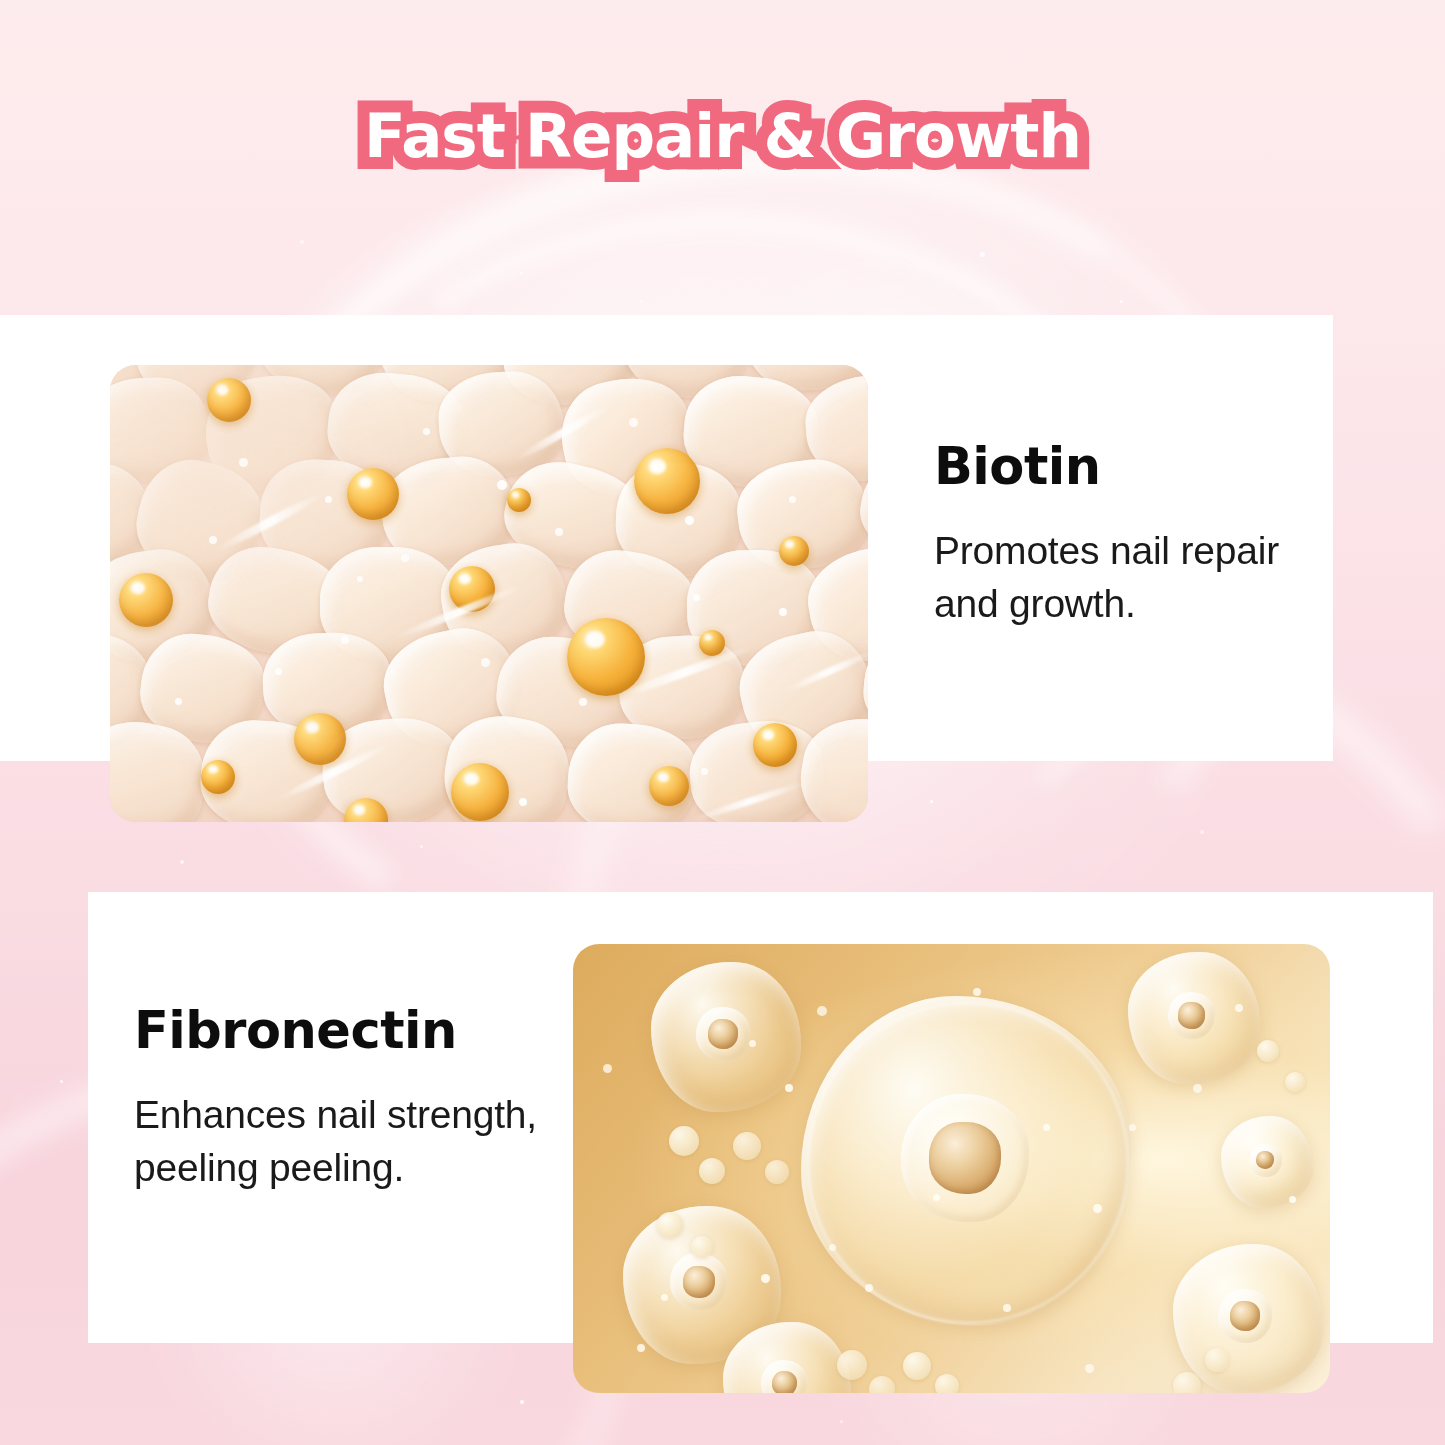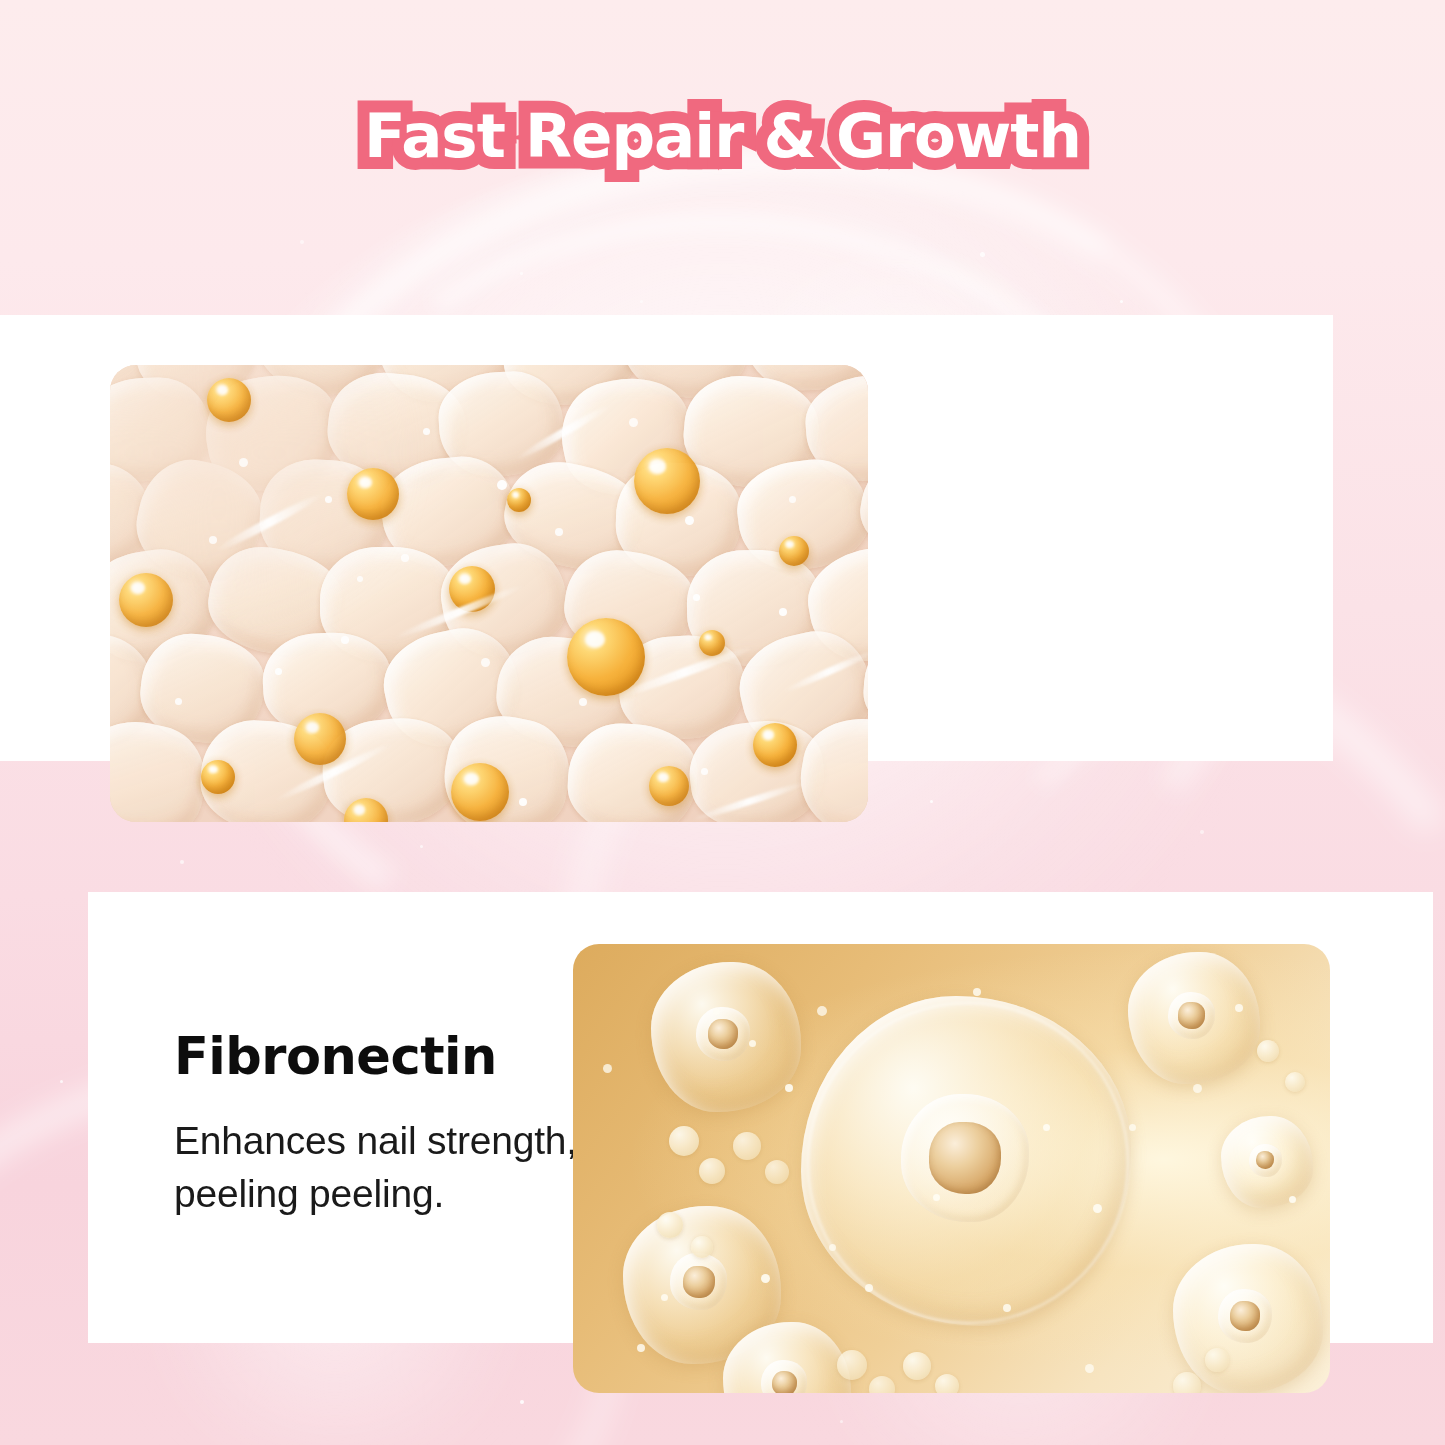--- a/index.html
+++ b/index.html
@@ -74,21 +74,21 @@
     text-shadow:0 0 0 #f0697f;
   }
 
   
   .card{position:absolute;background:#ffffff;z-index:4;}
   .card-1{left:0;top:315px;width:1333px;height:446px;}
   .card-2{left:88px;top:892px;width:1345px;height:451px;}
 
   .copy{position:absolute;z-index:7;}
   .copy-1{left:934px;top:440px;width:395px;}
-  .copy-2{left:134px;top:1030px;width:440px;margin-left:40px;}
+  .copy-2{left:134px;top:1004px;width:440px;}
   .heading{
     font-family:"DejaVu Sans","Liberation Sans",sans-serif;
     font-size:51px;font-weight:bold;color:#0d0d0d;
     letter-spacing:-.5px;line-height:1.05;margin:0 0 30px 0;
   }
   .desc{
     font-family:"Liberation Sans","DejaVu Sans",sans-serif;
     font-size:39px;font-weight:400;color:#1a1a1a;
     line-height:1.38;margin:0;letter-spacing:-.2px;
   }
@@ -305,20 +305,24 @@
         <div class="glint" style="left: 652px; top: 440px; width: 7px; height: 7px; z-index: 6; opacity: 0.87;"></div>
         <div class="streak" style="left: 160px; top: 190px; width: 120px; height: 9px; transform: rotate(-28deg); z-index: 6;"></div>
         <div class="streak" style="left: 340px; top: 280px; width: 140px; height: 8px; transform: rotate(-22deg); z-index: 6;"></div>
         <div class="streak" style="left: 560px; top: 340px; width: 150px; height: 9px; transform: rotate(-20deg); z-index: 6;"></div>
         <div class="streak" style="left: 220px; top: 440px; width: 130px; height: 8px; transform: rotate(-26deg); z-index: 6;"></div>
         <div class="streak" style="left: 640px; top: 470px; width: 120px; height: 7px; transform: rotate(-18deg); z-index: 6;"></div>
         <div class="streak" style="left: 460px; top: 100px; width: 110px; height: 8px; transform: rotate(-30deg); z-index: 6;"></div>
         <div class="streak" style="left: 730px; top: 340px; width: 100px; height: 7px; transform: rotate(-24deg); z-index: 6;"></div>
       </div>
   </div>
+  <div class="copy copy-1">
+    <h2 class="heading">Biotin</h2>
+    <p class="desc">Promotes nail repair and growth.</p>
+  </div>
 
   <div class="card card-2"></div>
   <div class="copy copy-2">
     <h2 class="heading">Fibronectin</h2>
     <p class="desc">Enhances nail strength, peeling peeling.</p>
   </div>
   <div class="media media-2">
     <div class="media-inner gold-base"></div>
     <div class="media-inner" id="gold-art">
         <div class="vesicle" style="left: 228px; top: 52px; width: 330px; height: 330px; z-index: 3;"></div>

